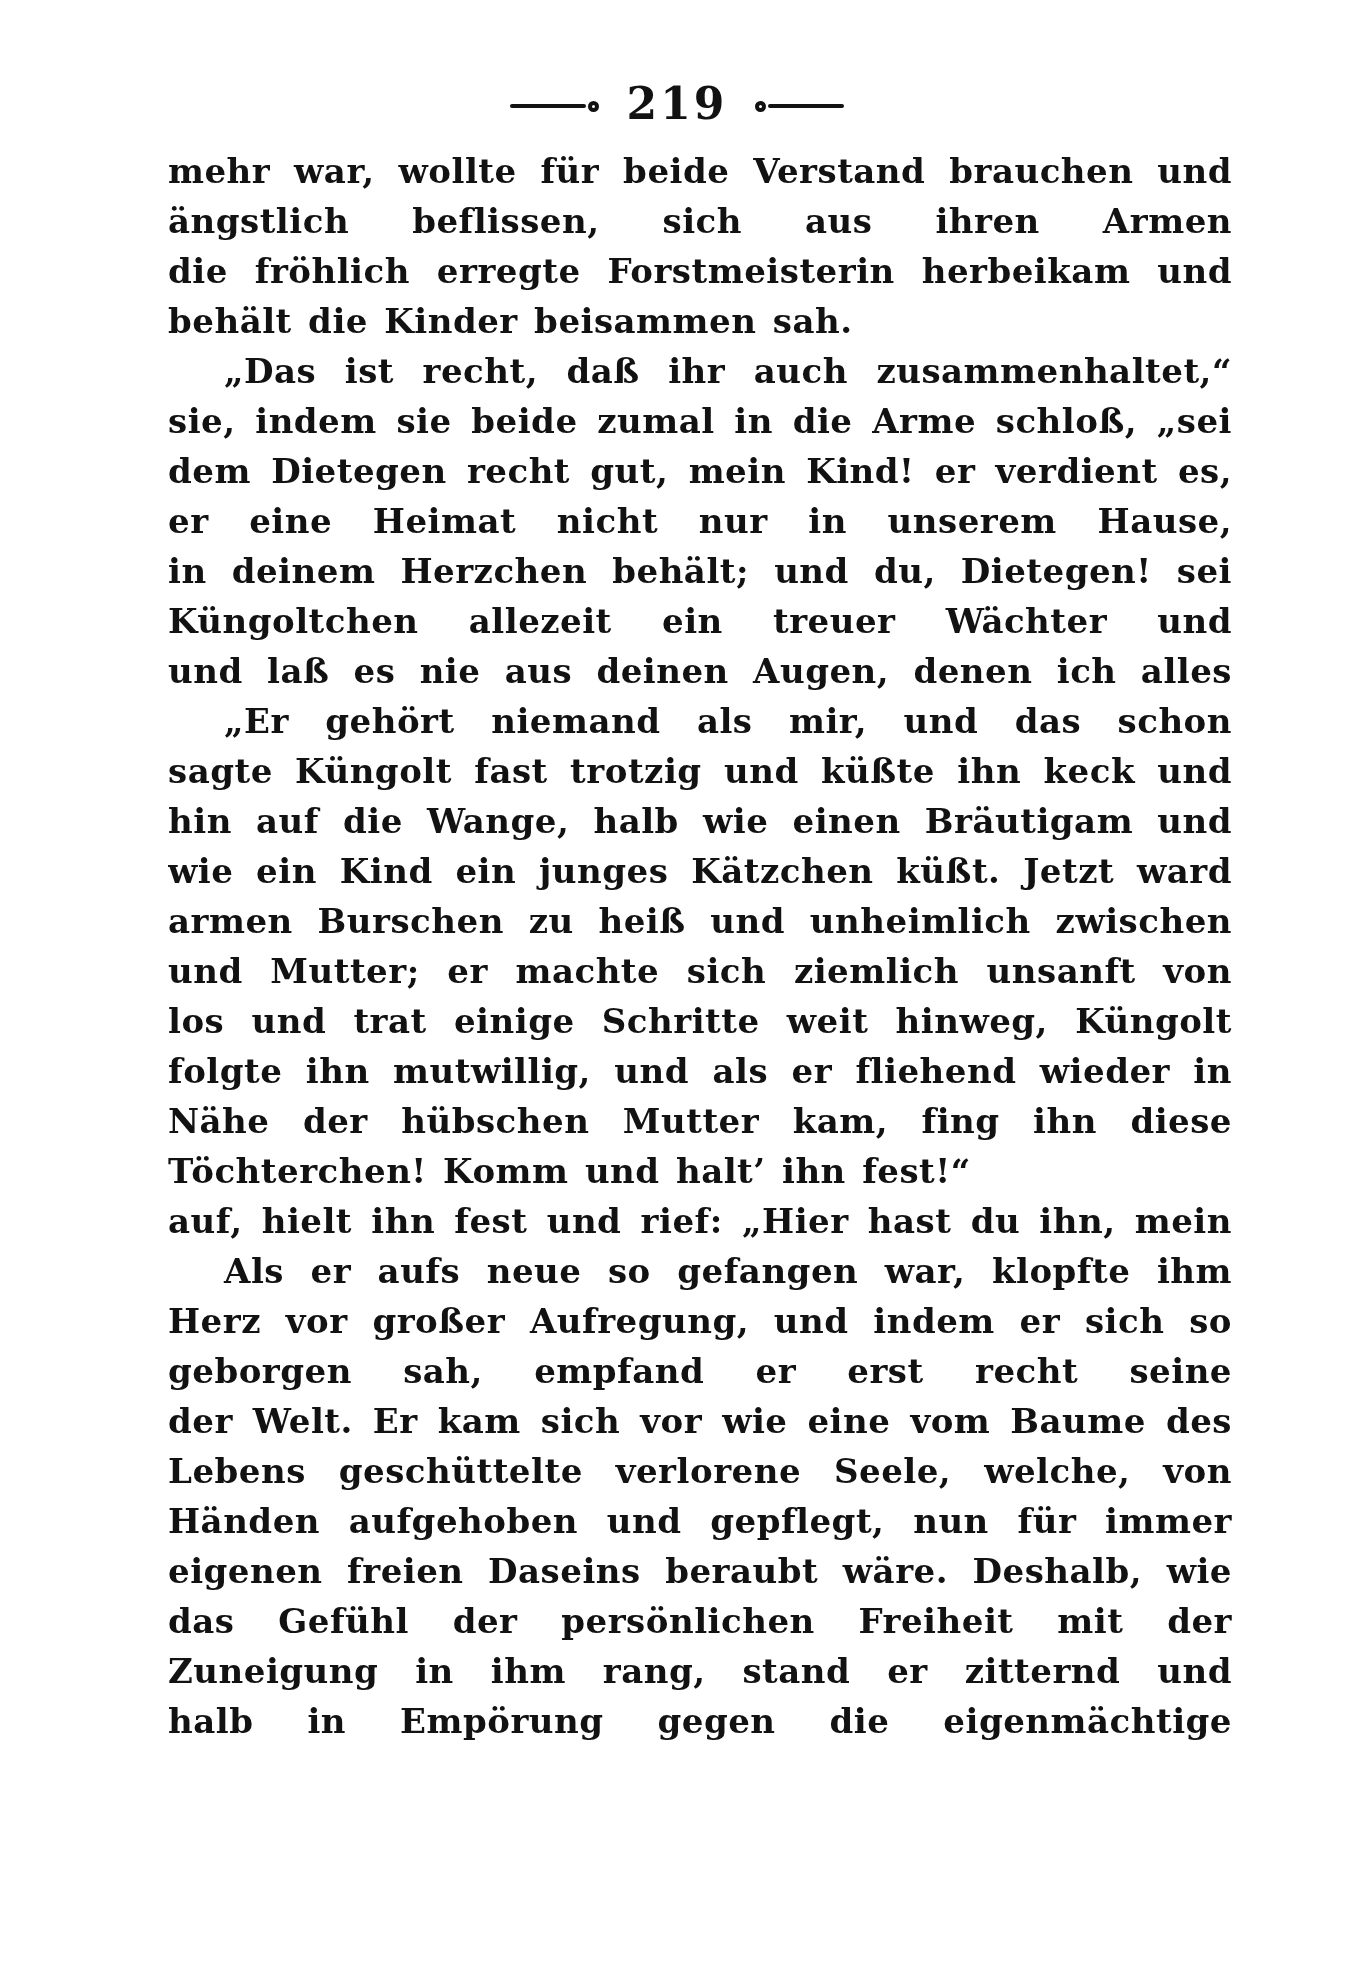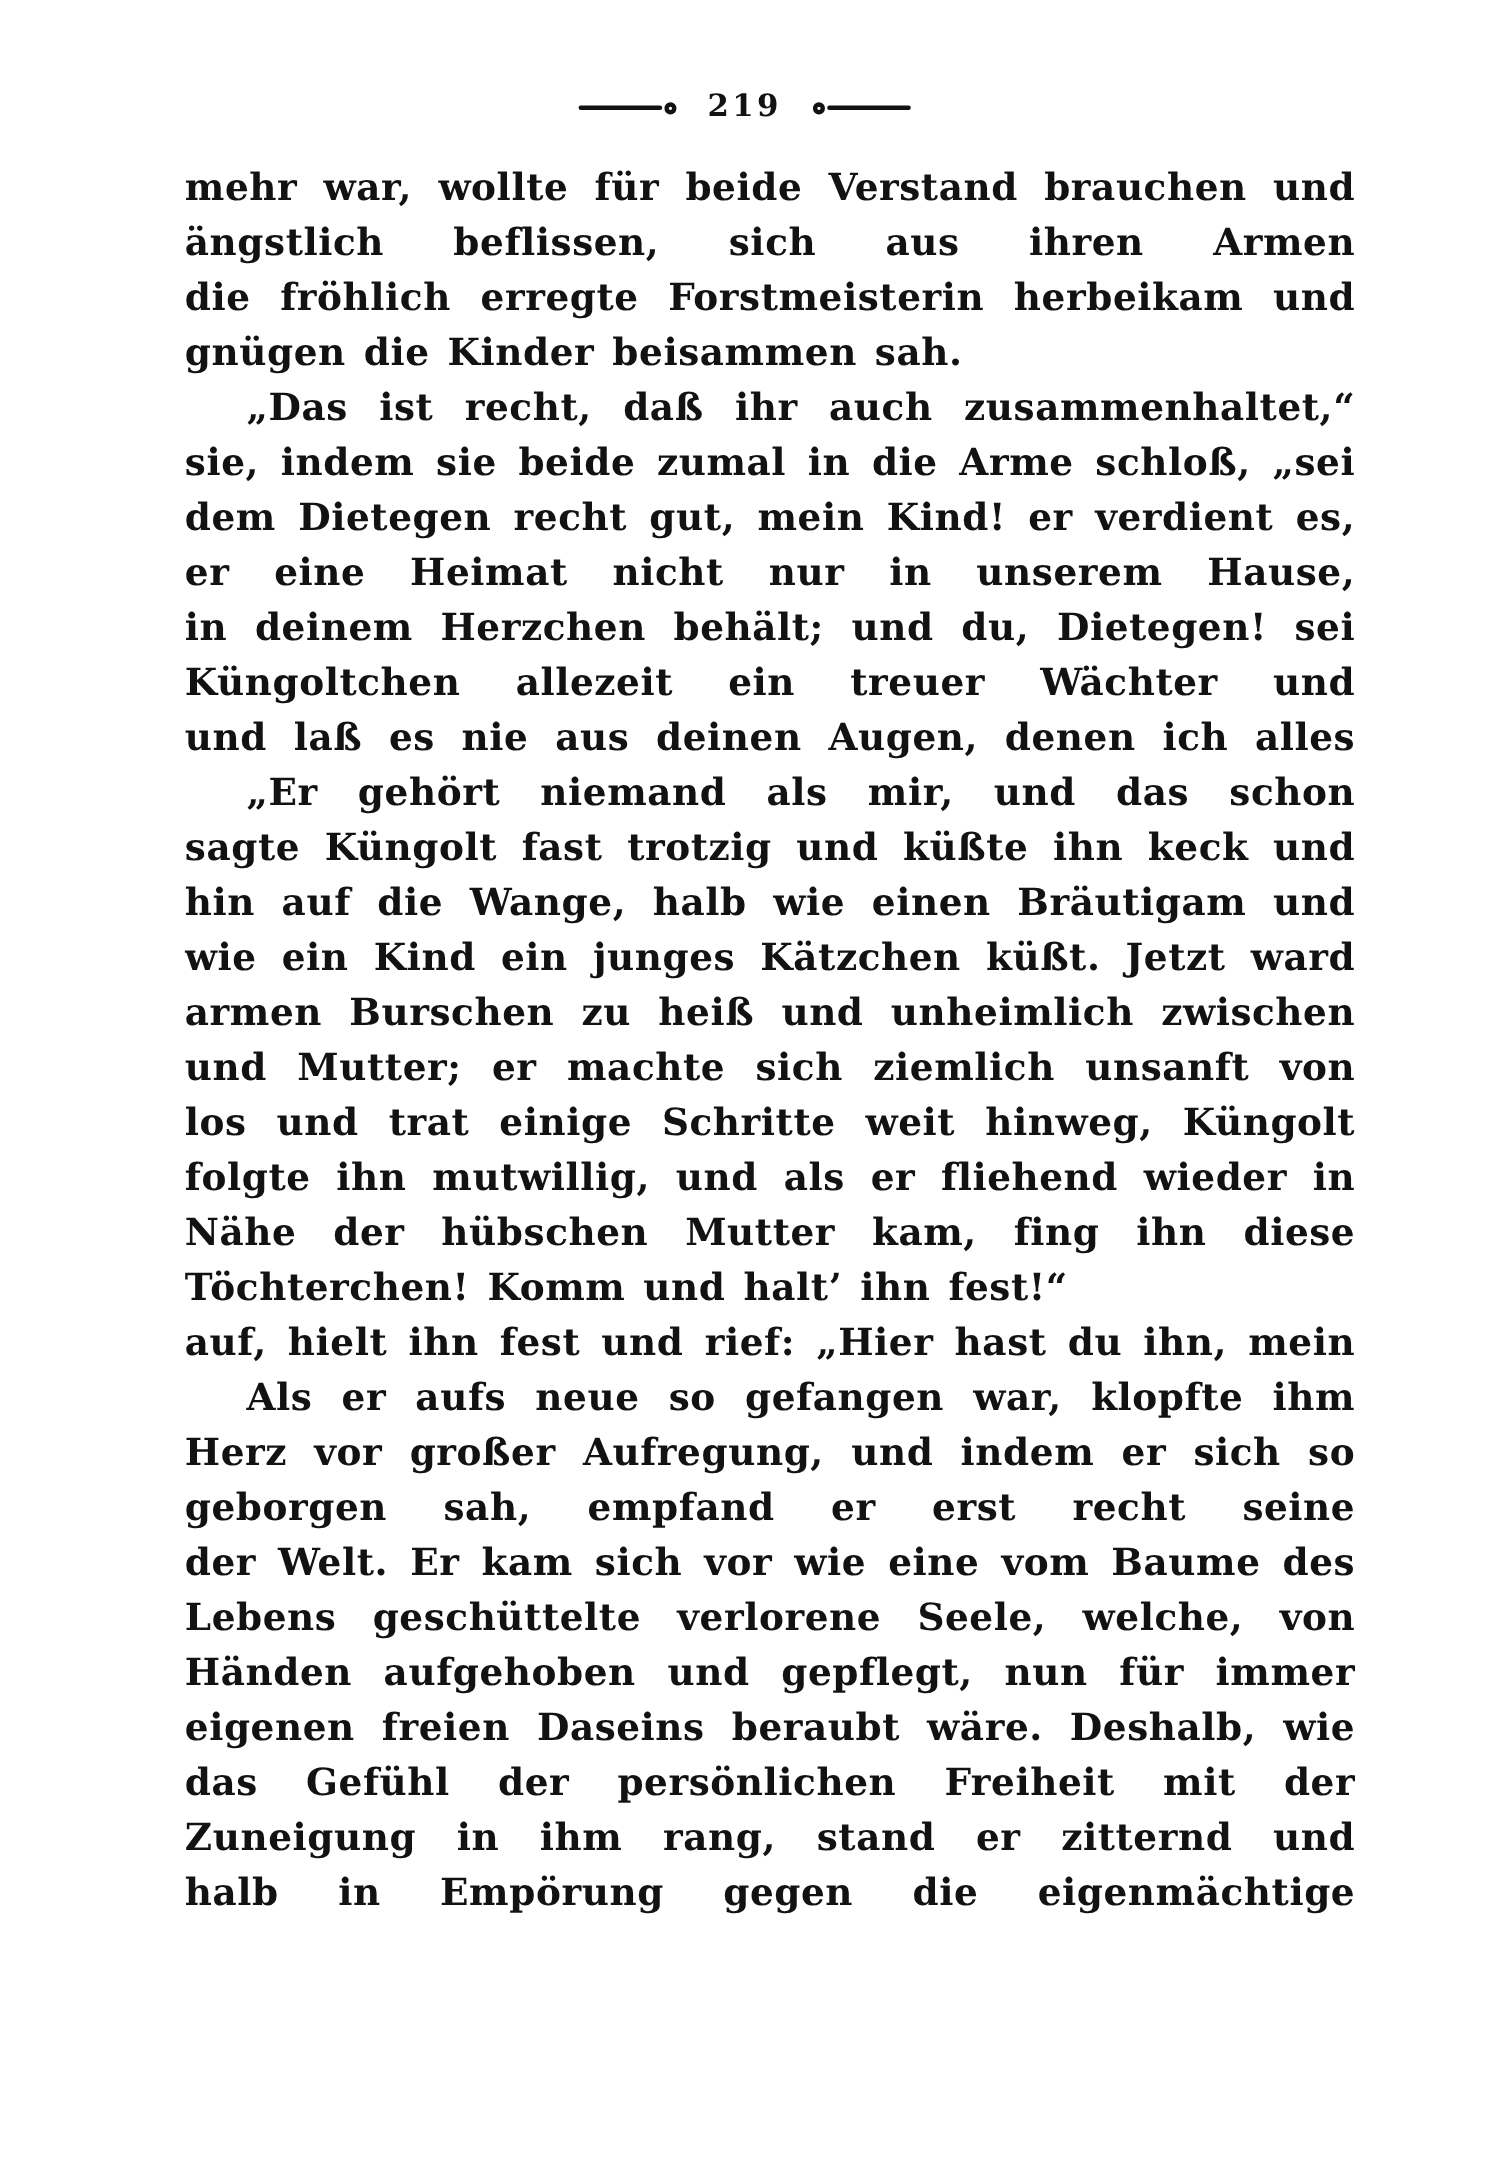--- a/index.html
+++ b/index.html
@@ -27,21 +27,21 @@
     background: #121212;
     border-radius: 2px;
   }
   .ring {
     width: 11px; height: 11px;
     border: 4px solid #121212;
     border-radius: 50%;
     margin: 0 2px;
   }
   .page-number {
-    font-size: 28px;
+    font-size: 44px;
     font-weight: bold;
     letter-spacing: 3px;
     padding: 0 26px;
     line-height: 1;
     transform: translateY(-2px);
   }
   .text-block {
     position: absolute;
     left: 168px; top: 146px;
     width: 1064px;
@@ -71,21 +71,21 @@
     <span class="page-number">219</span>
     <span class="ring"></span>
     <span class="rule"></span>
   </div>
 
   <div class="text-block">
       <div class="paragraph">
         <div class="text-line">mehr war, wollte für beide Verstand brauchen und war</div>
         <div class="text-line">ängstlich beflissen, sich aus ihren Armen loszumachen, als</div>
         <div class="text-line">die fröhlich erregte Forstmeisterin herbeikam und mit Ver=</div>
-        <div class="text-line no-justify">gnügen die Kinder beisammen sah.</div>
+        <div class="text-line no-justify">behält die Kinder beisammen sah.</div>
       </div>
       <div class="paragraph">
         <div class="text-line indent">„Das ist recht, daß ihr auch zusammenhaltet,“ sagte</div>
         <div class="text-line">sie, indem sie beide zumal in die Arme schloß, „sei nur</div>
         <div class="text-line">dem Dietegen recht gut, mein Kind! er verdient es, daß</div>
         <div class="text-line">er eine Heimat nicht nur in unserem Hause, sondern auch</div>
         <div class="text-line">in deinem Herzchen behält; und du, Dietegen! sei meinem</div>
         <div class="text-line">Küngoltchen allezeit ein treuer Wächter und Beschützer</div>
         <div class="text-line">und laß es nie aus deinen Augen, denen ich alles Gute</div>
       </div>

